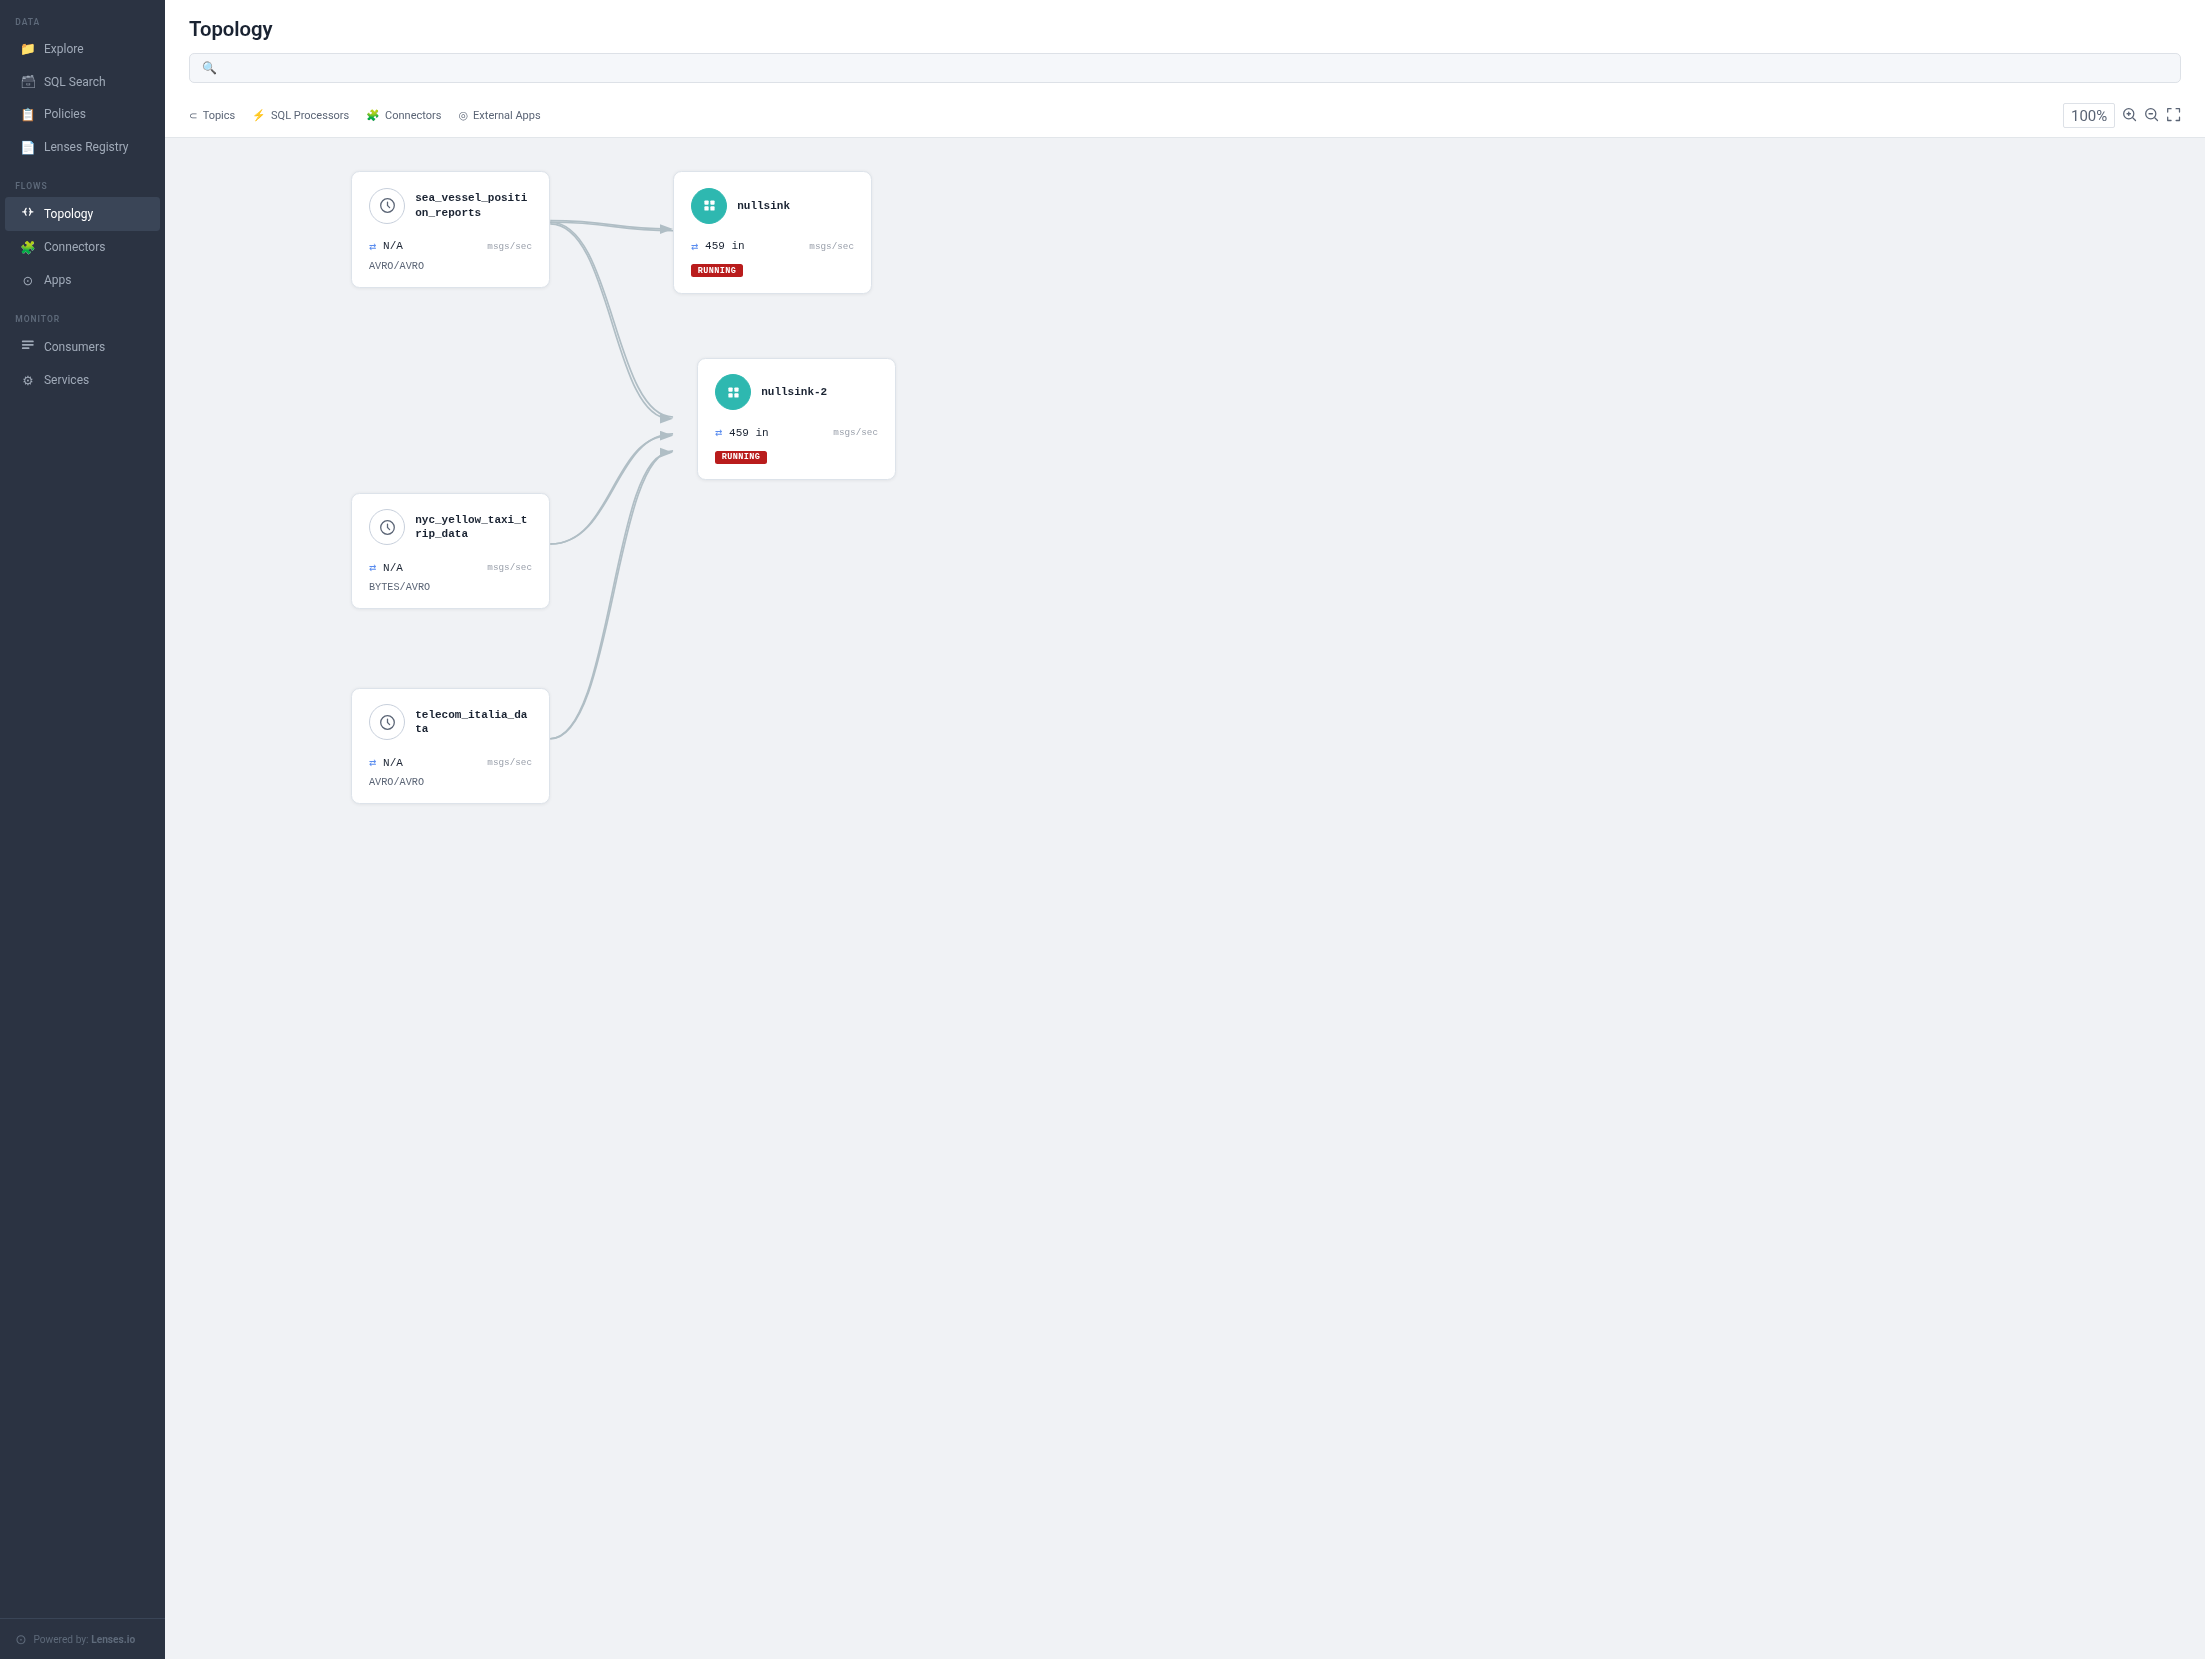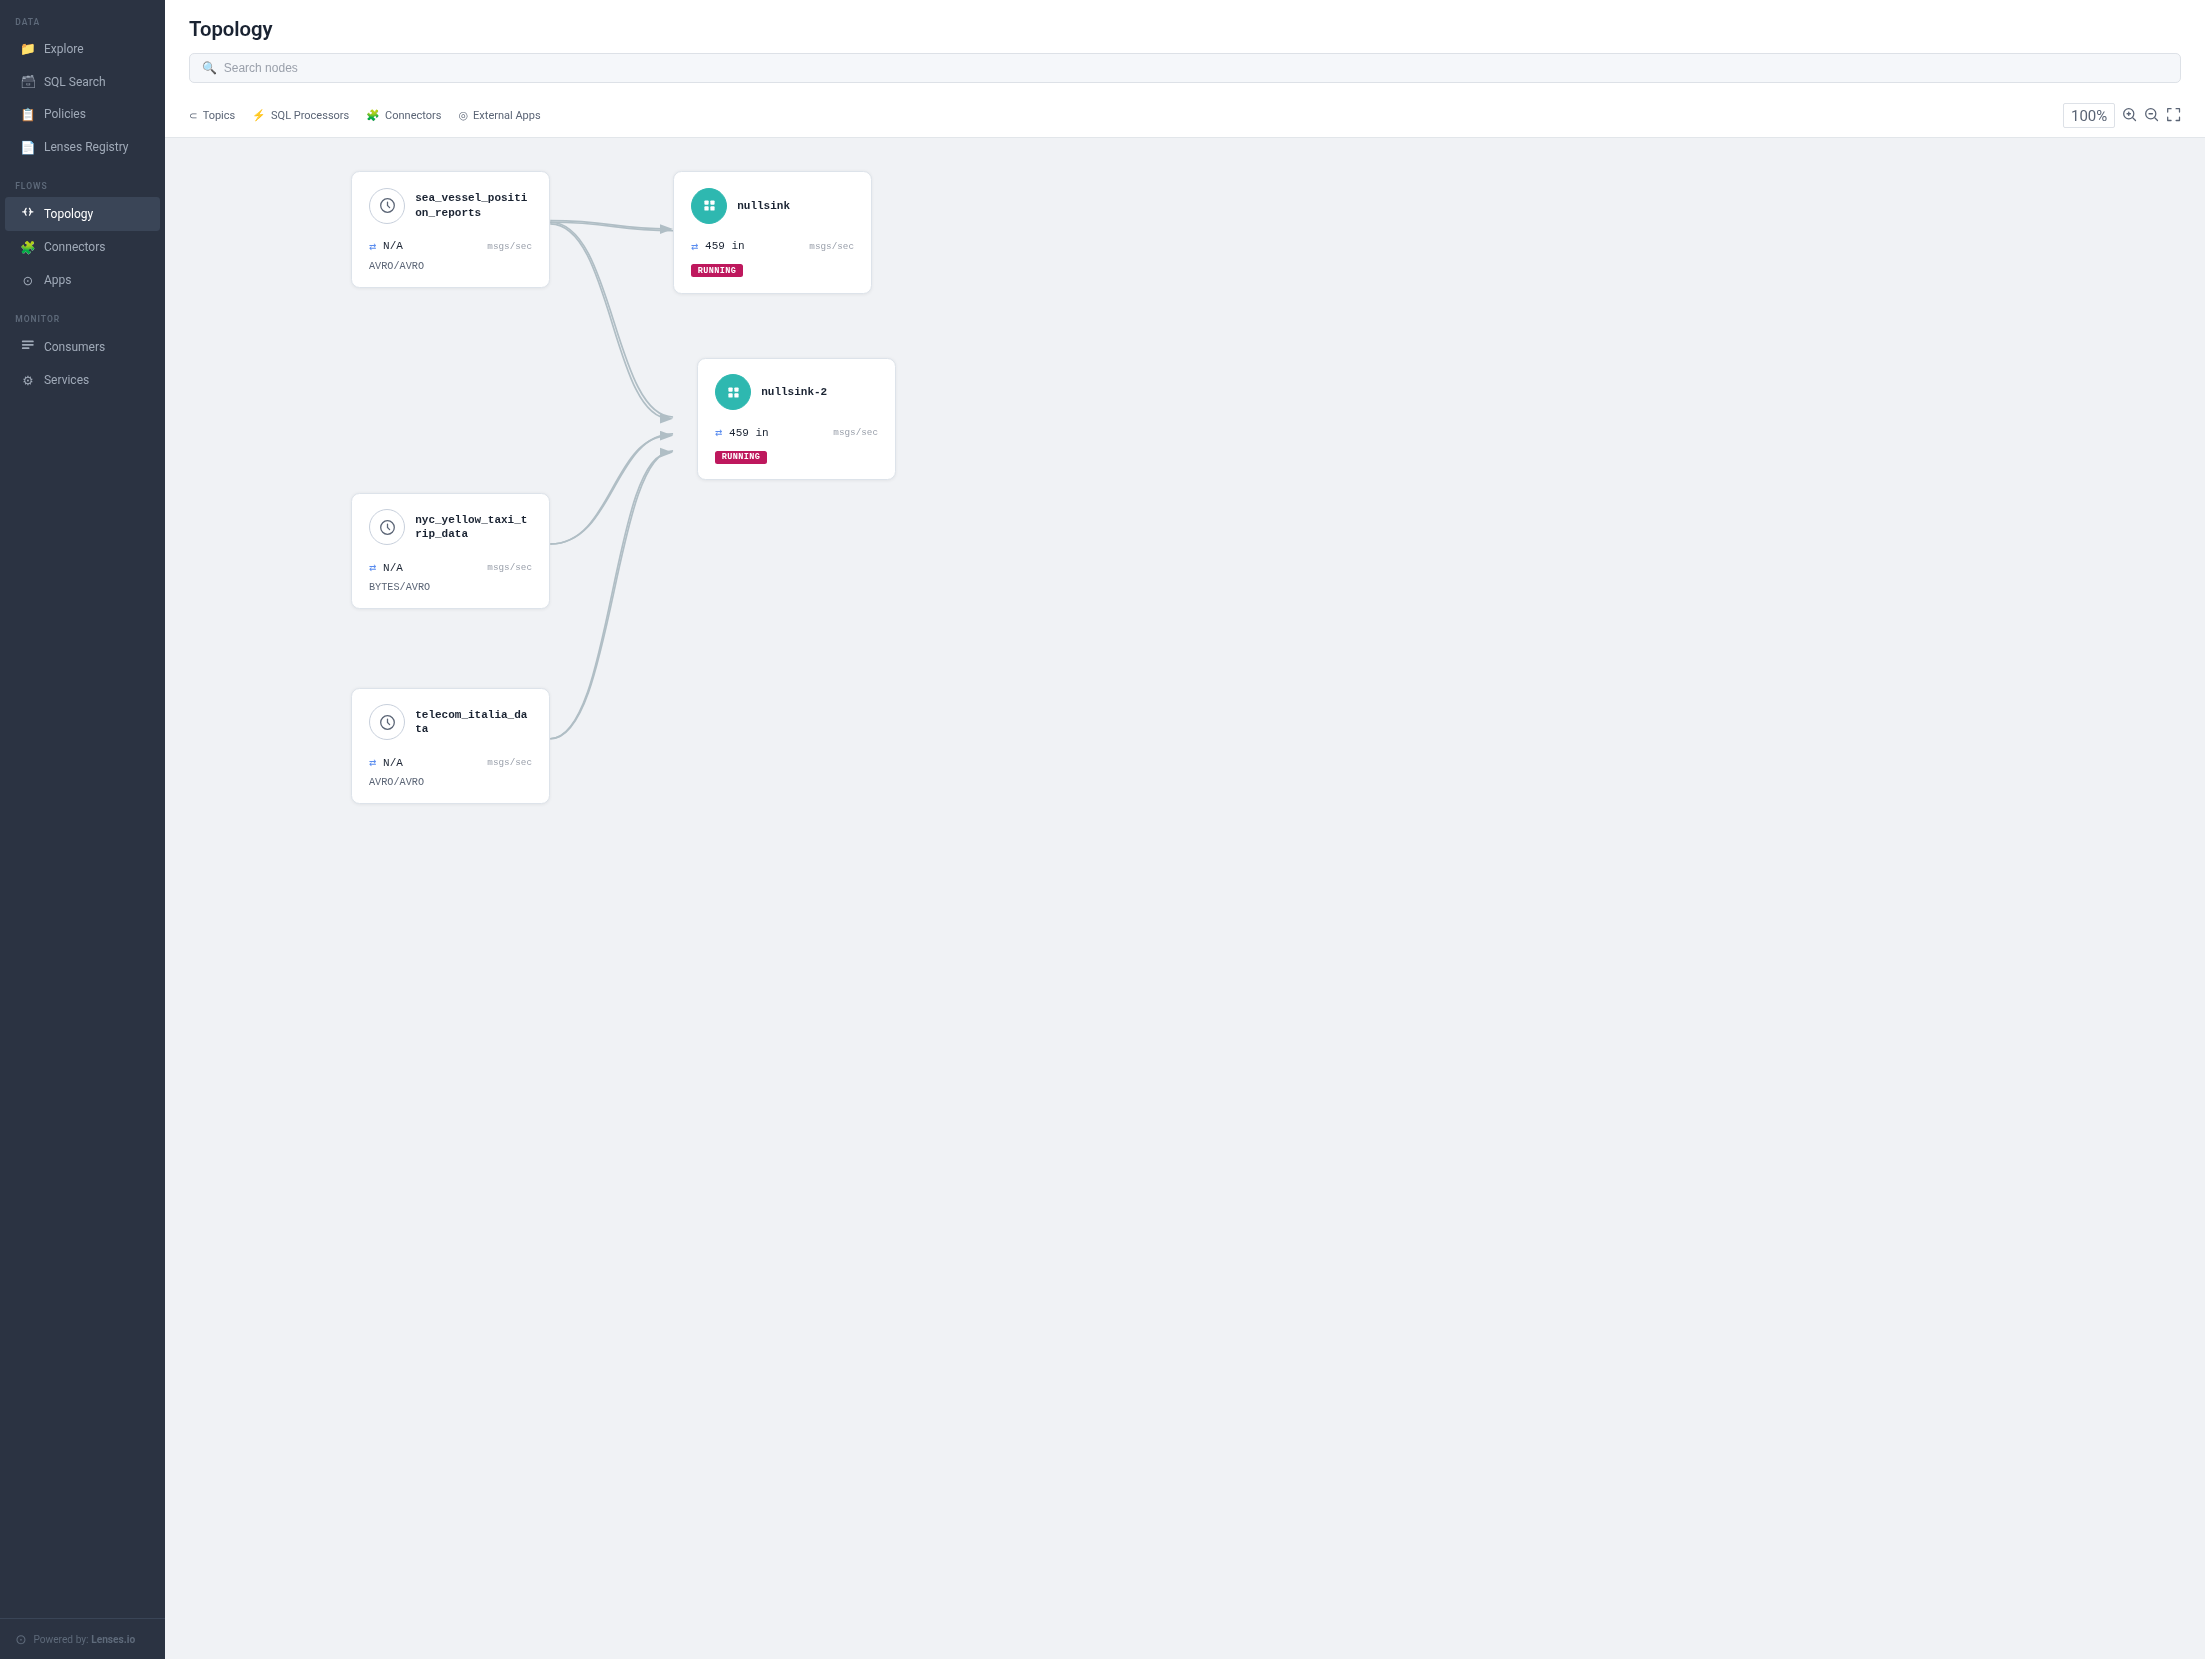--- a/index.html
+++ b/index.html
@@ -187,21 +187,21 @@
       color: #9aa0ab;
       margin-left: auto;
     }
     .node-schema {
       font-size: 10.2px;
       color: #5a6475;
       font-weight: 500;
     }
     .node-status-badge {
       display: inline-block;
-      background: #be185d;
+      background: #b91c1c;
       color: #fff;
       font-size: 8.5px;
       font-weight: 700;
       padding: 1.7px 6.8px;
       border-radius: 2.5px;
       letter-spacing: 0.4px;
       margin-top: 3.4px;
     }
     .transfer-icon { color: #5b8def; font-size: 12px; }
 
@@ -276,21 +276,20 @@
     <span class="sidebar-footer-icon">⊙</span>
     <span>Powered by: <strong>Lenses.io</strong></span>
   </div>
 </nav>
 
 <div class="main">
   <div class="page-header">
     <h1 class="page-title">Topology</h1>
     <div class="search-bar">
       <span class="search-icon">🔍</span>
-      <input type="text" placeholder="Search nodes" style="">
     </div>
     <div class="toolbar">
       <div class="toolbar-left">
         <div class="toolbar-item">
           <span style="font-size:10.2px">⊂</span>
           <span>Topics</span>
         </div>
         <div class="toolbar-item">
           <span style="color:#f5a623">⚡</span>
           <span>SQL Processors</span>

